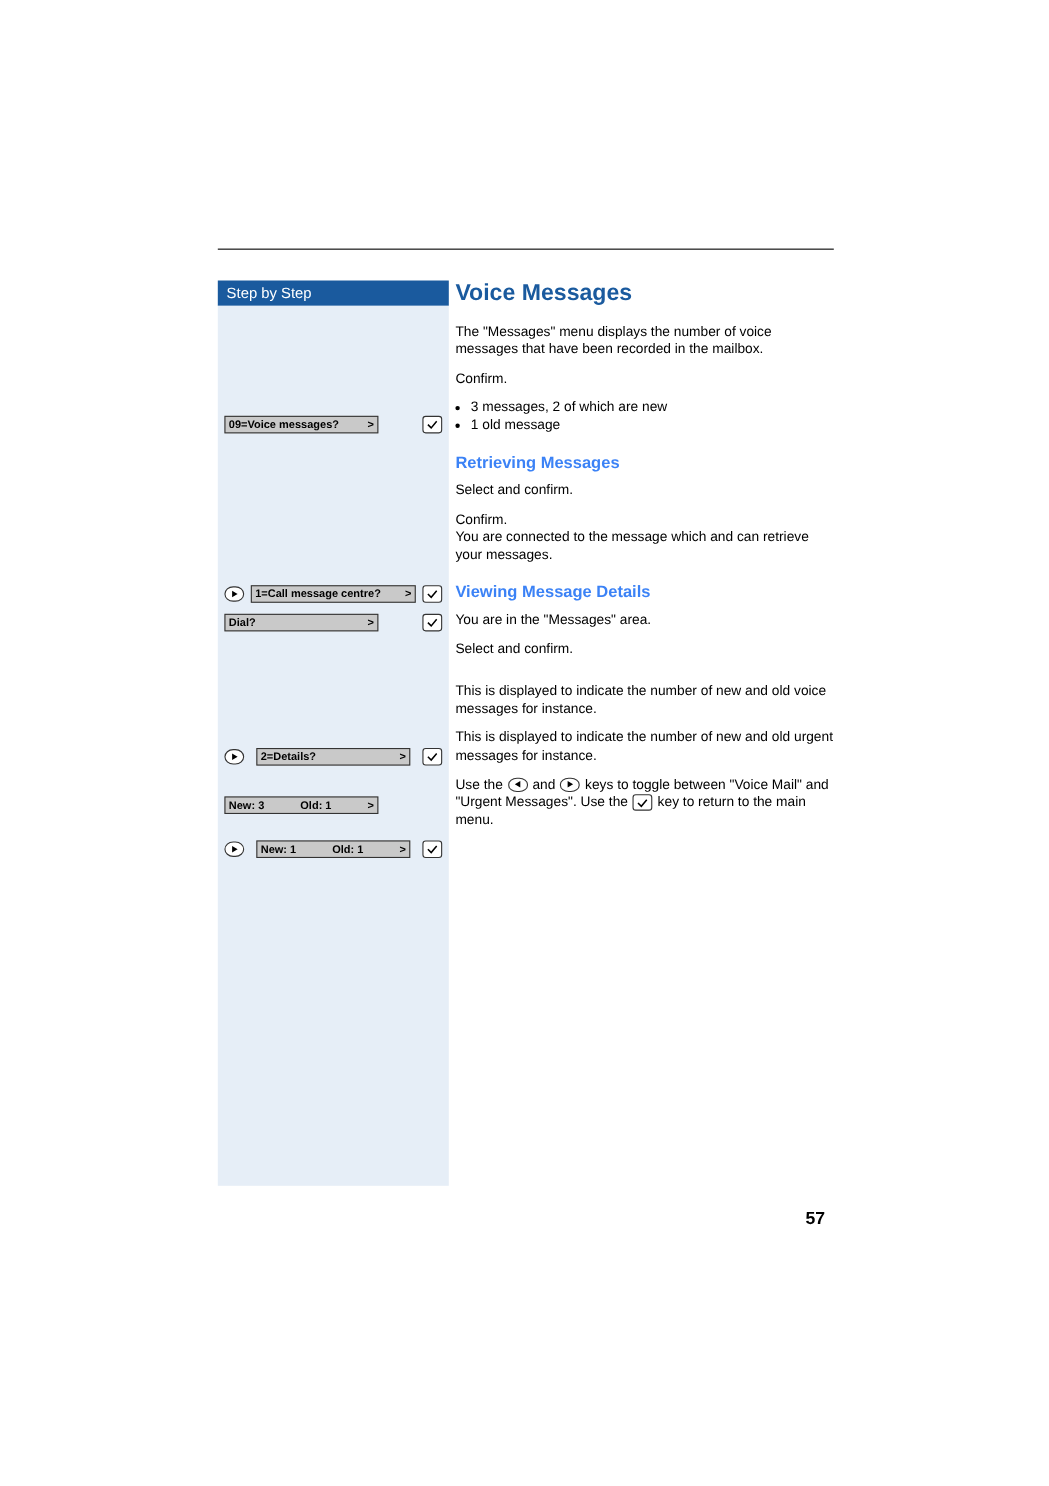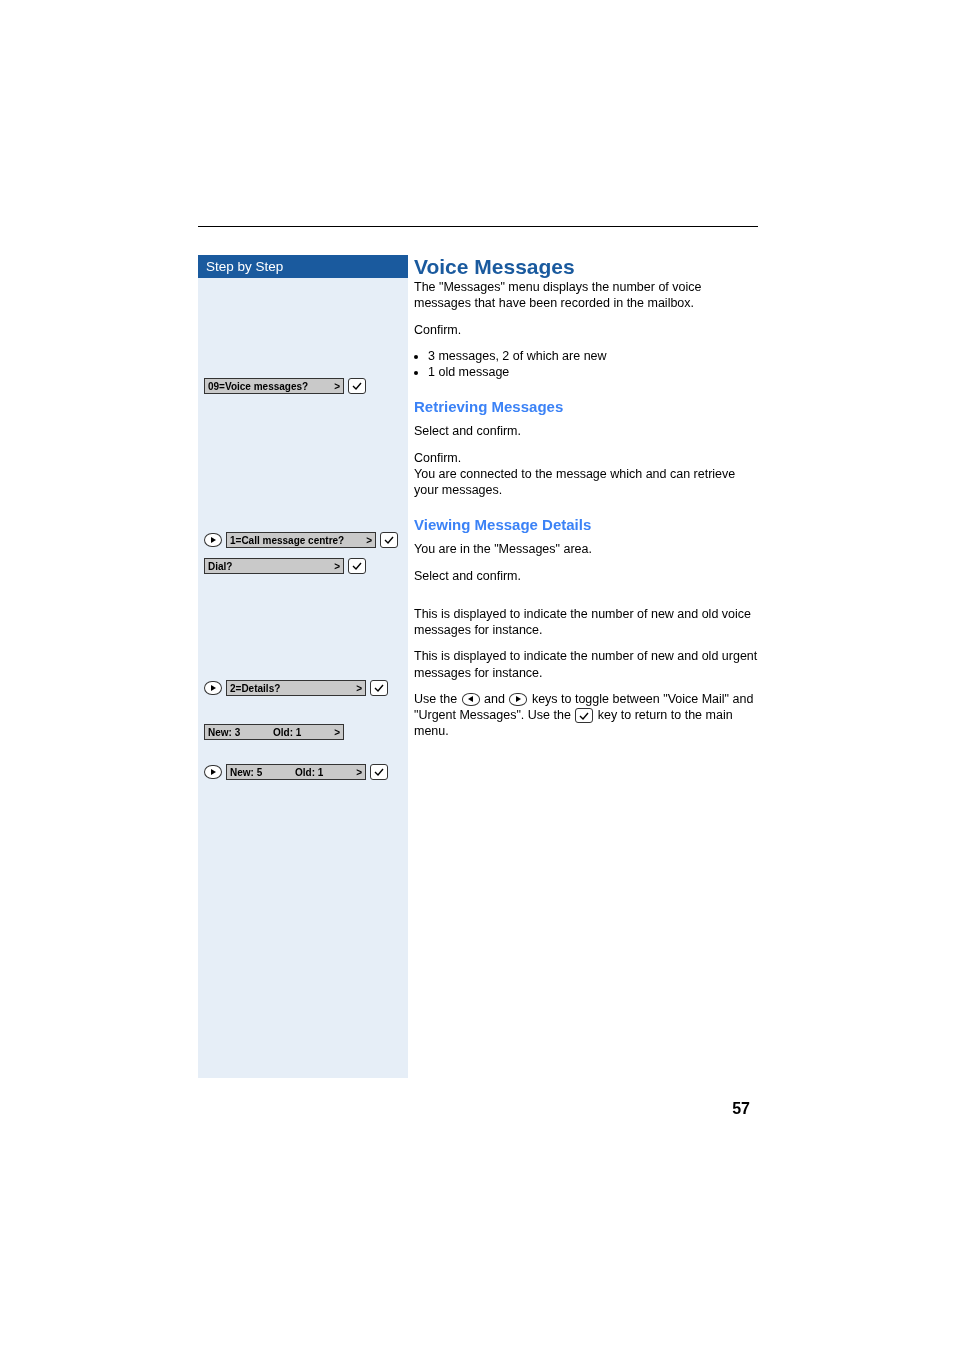--- a/index.html
+++ b/index.html
@@ -49,41 +49,42 @@
   .sbs-body {
     background: #e6eef7;
     min-height: 800px;
     padding: 6px 6px 6px 6px;
     position: relative;
   }
   .h1 {
     color: #1a5a9e;
     font-size: 21px;
     font-weight: bold;
+    margin-bottom: 14px;
     font-family: "Arial Narrow", Arial, sans-serif;
   }
   .h2 {
     color: #3b82f6;
     font-size: 15px;
     font-weight: bold;
     margin-top: 18px;
     margin-bottom: 8px;
     font-family: "Arial Narrow", Arial, sans-serif;
   }
   .para {
     font-size: 12.5px;
     line-height: 1.3;
     margin-bottom: 10px;
   }
   .ul { margin-left: 14px; }
   .ul li { font-size: 12.5px; line-height: 1.3; }
   .step-row {
     display: flex;
     align-items: center;
-    justify-content: flex-start;
+    justify-content: space-between;
     height: 20px;
     margin-bottom: 6px;
   }
   .key-oval {
     display: inline-flex;
     width: 18px;
     height: 14px;
     border: 1px solid #333;
     border-radius: 8px / 7px;
     align-items: center;
@@ -241,21 +242,21 @@
 
         <div style="height:14px"></div>
 
         <div class="step-row">
           <span class="key-oval">
             <svg width="8" height="8" viewBox="0 0 8 8">
                 <path d="M2 1 L7 4 L2 7 Z" fill="#000"></path>
               </svg>
           </span>
           <span class="display-box">
-            <span>New: 5</span>
+            <span>New: 1</span>
             <span>Old: 1</span>
             <span class="display-right">&gt;</span>
           </span>
           <span class="key-box">
             <svg width="10" height="10" viewBox="0 0 10 10">
                 <path d="M1 5 L4 8 L9 2" stroke="#000" stroke-width="1.4" fill="none"></path>
               </svg>
           </span>
         </div>
 

